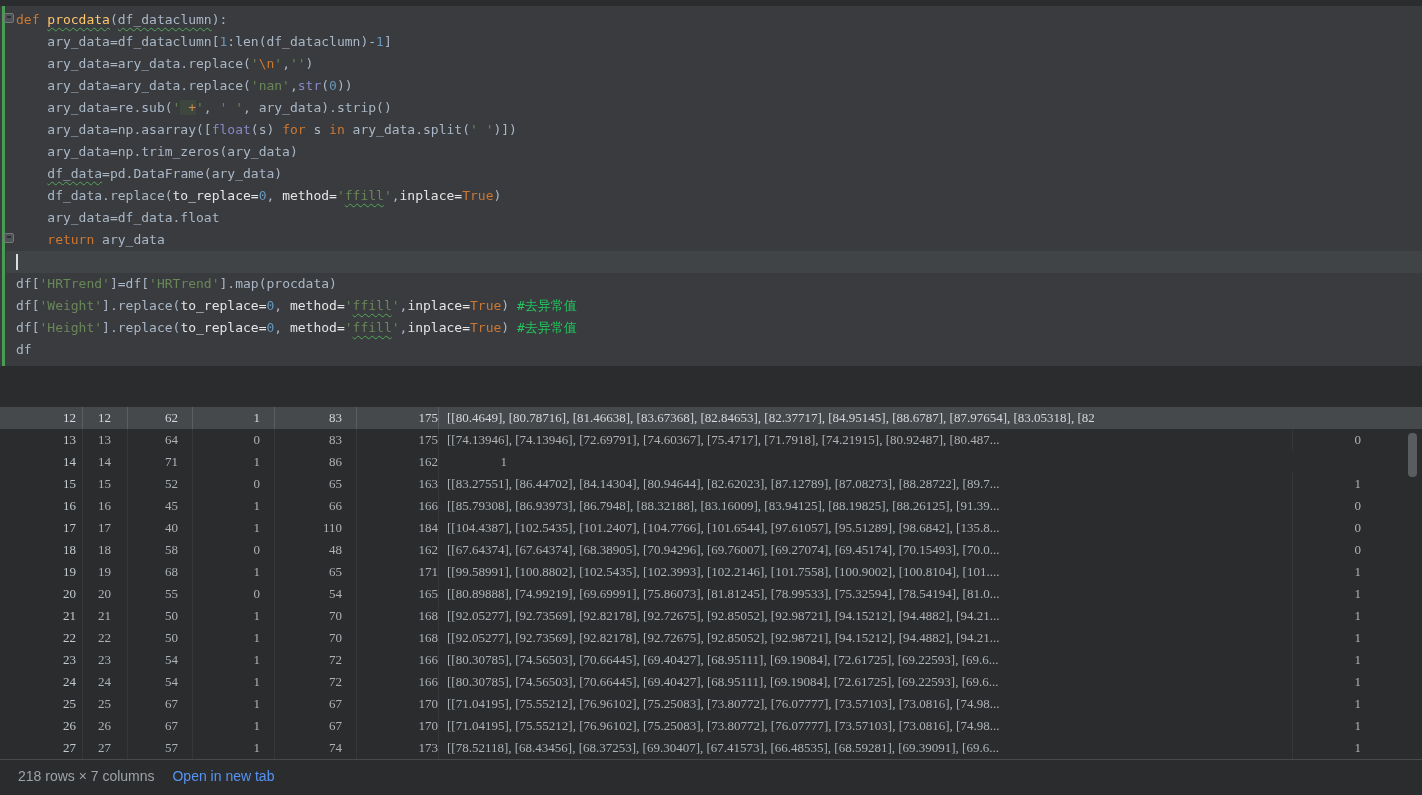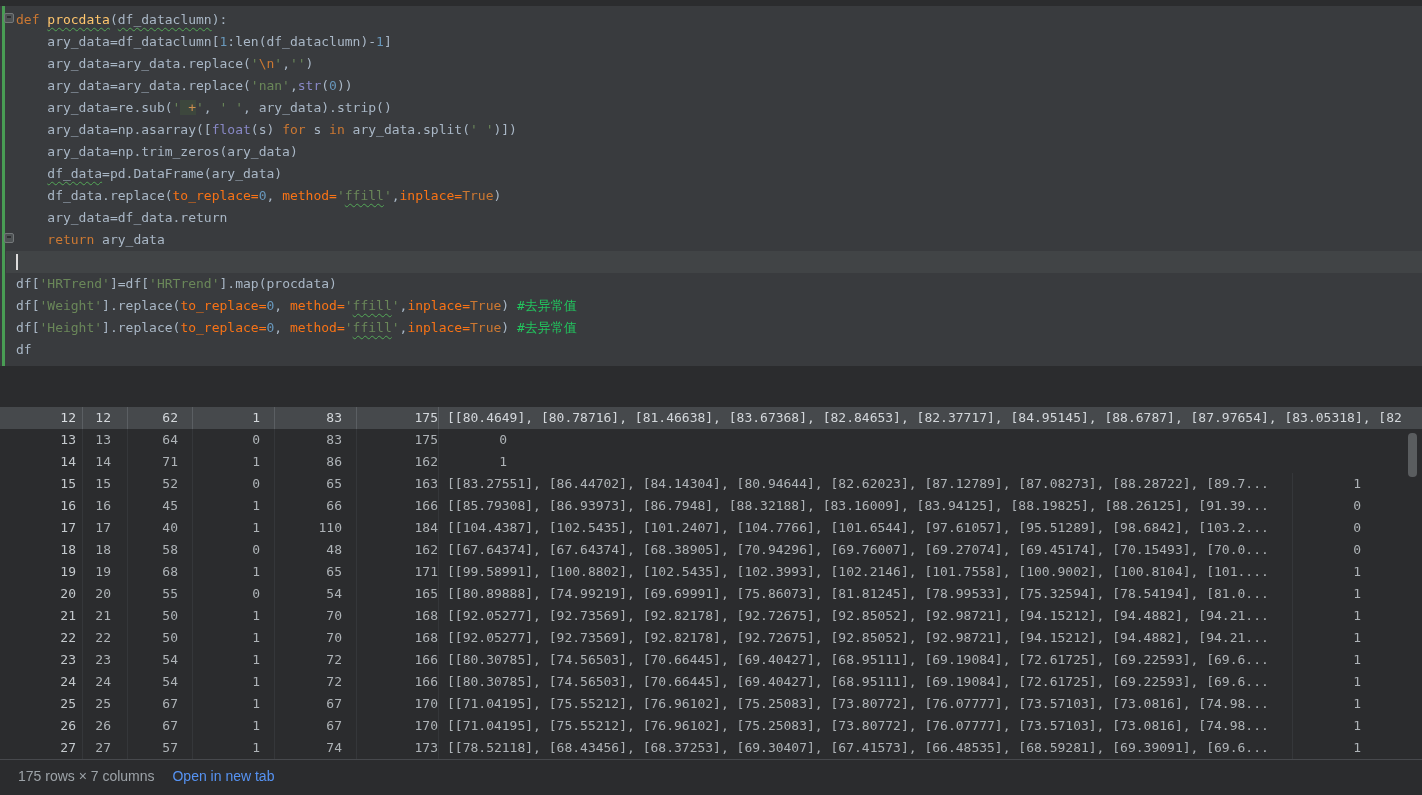--- a/index.html
+++ b/index.html
@@ -19,32 +19,32 @@
   .code-line{height:22px;line-height:22px;font-size:13px;white-space:pre;
              color:#a9b7c6;padding-left:10px;position:relative;}
   .caret-line{background:#414446;}
   .caret{position:absolute;left:10px;top:3px;width:2px;height:16px;background:#dcdcdc;}
   .pl{color:#a9b7c6}
   .kw{color:#cc7832}
   .fn{color:#ffc66d}
   .str{color:#6a8759}
   .num{color:#6897bb}
   .bi{color:#8888c6}
-  .arg{color:#f97316}
+  .arg{color:#e5e5e5}
   .esc{color:#cc7832}
   .com{color:#22c55e}
   .rx{background:#3d473d;color:#ce8e4f}
   .sq{text-decoration-line:underline;text-decoration-style:wavy;
       text-decoration-color:#54a857;text-decoration-thickness:1px;text-underline-offset:3px;}
   
   .table{position:absolute;left:0;top:382px;width:1422px;}
   .thead{display:flex;height:25px;line-height:25px;font-size:13px;color:#bac0c6;}
   .th{box-sizing:border-box;padding-left:7px;border-right:1px solid #fca5a5;
       overflow:hidden;white-space:pre;flex:none;margin-top:36px;}
-  .tbody{border-bottom:1px solid #47494d;}
+  .tbody{border-bottom:1px solid #47494d;font-family:Liberation Serif, serif;}
   .tr{display:flex;height:22px;line-height:22px;font-size:13px;color:#aeb3b7;}
   .td{box-sizing:border-box;border-right:1px solid #35373a;overflow:hidden;
       white-space:pre;flex:none;}
   .c0{width:83px}.c1{width:45px}.c2{width:65px}.c3{width:82px}
   .c4{width:82px}.c5{width:82px}.c6{width:854px}.c7{width:80px}
   .td.c0{text-align:right;padding-right:6px;color:#c4c9cd}
   .td.c1{text-align:right;padding-right:16px}
   .td.c2,.td.c3,.td.c4{text-align:right;padding-right:14px}
   .td.c5{text-align:right;}
   .td.c6{padding-left:8px}
@@ -72,21 +72,21 @@
   <div class="code" id="code">
       <div class="code-line"><span class="kw">def</span><span class="pl"> </span><span class="fn sq">procdata</span><span class="pl">(</span><span class="pl sq">df_dataclumn</span><span class="pl">):</span></div>
       <div class="code-line"><span class="pl">    ary_data=df_dataclumn[</span><span class="num">1</span><span class="pl">:len(df_dataclumn)-</span><span class="num">1</span><span class="pl">]</span></div>
       <div class="code-line"><span class="pl">    ary_data=ary_data.replace(</span><span class="str">'</span><span class="esc">\n</span><span class="str">'</span><span class="pl">,</span><span class="str">''</span><span class="pl">)</span></div>
       <div class="code-line"><span class="pl">    ary_data=ary_data.replace(</span><span class="str">'nan'</span><span class="pl">,</span><span class="bi">str</span><span class="pl">(</span><span class="num">0</span><span class="pl">))</span></div>
       <div class="code-line"><span class="pl">    ary_data=re.sub(</span><span class="str">'</span><span class="rx"> +</span><span class="str">'</span><span class="pl">, </span><span class="str">' '</span><span class="pl">, ary_data).strip()</span></div>
       <div class="code-line"><span class="pl">    ary_data=np.asarray([</span><span class="bi">float</span><span class="pl">(s) </span><span class="kw">for</span><span class="pl"> s </span><span class="kw">in</span><span class="pl"> ary_data.split(</span><span class="str">' '</span><span class="pl">)])</span></div>
       <div class="code-line"><span class="pl">    ary_data=np.trim_zeros(ary_data)</span></div>
       <div class="code-line"><span class="pl">    </span><span class="pl sq">df_data</span><span class="pl">=pd.DataFrame(ary_data)</span></div>
       <div class="code-line"><span class="pl">    df_data.replace(</span><span class="arg">to_replace=</span><span class="num">0</span><span class="pl">, </span><span class="arg">method=</span><span class="str">'</span><span class="str sq">ffill</span><span class="str">'</span><span class="pl">,</span><span class="arg">inplace=</span><span class="kw">True</span><span class="pl">)</span></div>
-      <div class="code-line"><span class="pl">    ary_data=df_data.return</span></div>
+      <div class="code-line"><span class="pl">    ary_data=df_data.float</span></div>
       <div class="code-line"><span class="pl">    </span><span class="kw">return</span><span class="pl"> ary_data</span></div>
       <div class="code-line caret-line"><span class="caret"></span></div>
       <div class="code-line"><span class="pl">df[</span><span class="str">'HRTrend'</span><span class="pl">]=df[</span><span class="str">'HRTrend'</span><span class="pl">].map(procdata)</span></div>
       <div class="code-line"><span class="pl">df[</span><span class="str">'Weight'</span><span class="pl">].replace(</span><span class="arg">to_replace=</span><span class="num">0</span><span class="pl">, </span><span class="arg">method=</span><span class="str">'</span><span class="str sq">ffill</span><span class="str">'</span><span class="pl">,</span><span class="arg">inplace=</span><span class="kw">True</span><span class="pl">) </span><span class="com">#去异常值</span></div>
       <div class="code-line"><span class="pl">df[</span><span class="str">'Height'</span><span class="pl">].replace(</span><span class="arg">to_replace=</span><span class="num">0</span><span class="pl">, </span><span class="arg">method=</span><span class="str">'</span><span class="str sq">ffill</span><span class="str">'</span><span class="pl">,</span><span class="arg">inplace=</span><span class="kw">True</span><span class="pl">) </span><span class="com">#去异常值</span></div>
       <div class="code-line"><span class="pl">df</span></div>
     </div>
 </div>
 
 <div class="table">
@@ -111,20 +111,21 @@
         <div class="td c6">[[80.4649], [80.78716], [81.46638], [83.67368], [82.84653], [82.37717], [84.95145], [88.6787], [87.97654], [83.05318], [82</div>
         <div class="td c7"></div>
       </div>
       <div class="tr">
         <div class="td c0">13</div>
         <div class="td c1">13</div>
         <div class="td c2">64</div>
         <div class="td c3">0</div>
         <div class="td c4">83</div>
         <div class="td c5">175</div>
+        <div class="td c6">[[74.13946], [74.13946], [72.69791], [74.60367], [75.4717], [71.7918], [74.21915], [80.92487], [80.487...</div>
         <div class="td c7">0</div>
       </div>
       <div class="tr">
         <div class="td c0">14</div>
         <div class="td c1">14</div>
         <div class="td c2">71</div>
         <div class="td c3">1</div>
         <div class="td c4">86</div>
         <div class="td c5">162</div>
         <div class="td c7">1</div>
@@ -149,21 +150,21 @@
         <div class="td c6">[[85.79308], [86.93973], [86.7948], [88.32188], [83.16009], [83.94125], [88.19825], [88.26125], [91.39...</div>
         <div class="td c7">0</div>
       </div>
       <div class="tr">
         <div class="td c0">17</div>
         <div class="td c1">17</div>
         <div class="td c2">40</div>
         <div class="td c3">1</div>
         <div class="td c4">110</div>
         <div class="td c5">184</div>
-        <div class="td c6">[[104.4387], [102.5435], [101.2407], [104.7766], [101.6544], [97.61057], [95.51289], [98.6842], [103.2...</div>
+        <div class="td c6">[[104.4387], [102.5435], [101.2407], [104.7766], [101.6544], [97.61057], [95.51289], [98.6842], [135.8...</div>
         <div class="td c7">0</div>
       </div>
       <div class="tr">
         <div class="td c0">18</div>
         <div class="td c1">18</div>
         <div class="td c2">58</div>
         <div class="td c3">0</div>
         <div class="td c4">48</div>
         <div class="td c5">162</div>
         <div class="td c6">[[67.64374], [67.64374], [68.38905], [70.94296], [69.76007], [69.27074], [69.45174], [70.15493], [70.0...</div>
@@ -258,15 +259,15 @@
         <div class="td c5">173</div>
         <div class="td c6">[[78.52118], [68.43456], [68.37253], [69.30407], [67.41573], [66.48535], [68.59281], [69.39091], [69.6...</div>
         <div class="td c7">1</div>
       </div>
     </div>
 </div>
 
 <div class="vscroll"></div>
 
 <div class="statusbar">
-  <span>175 rows × 7 columns</span>
+  <span>218 rows × 7 columns</span>
   <a class="link">Open in new tab</a>
 </div>
 
 </body></html>

